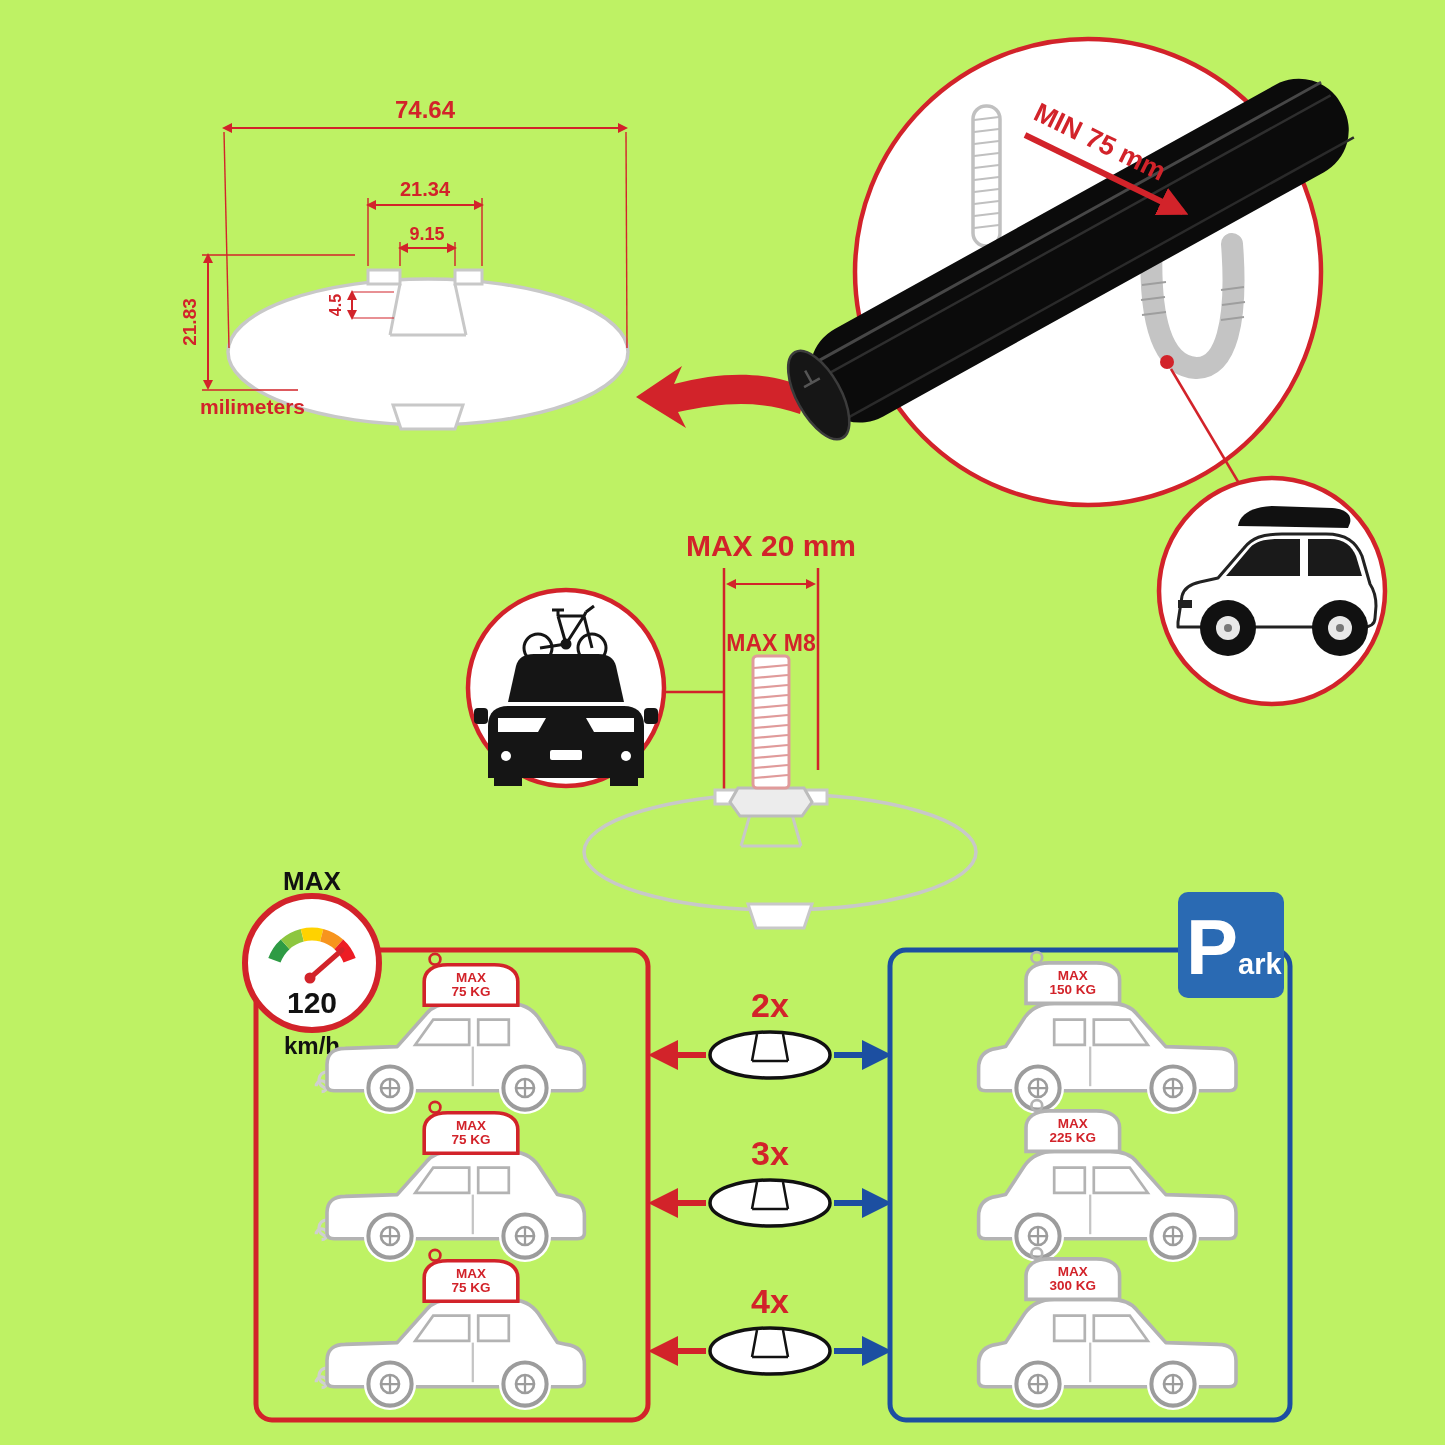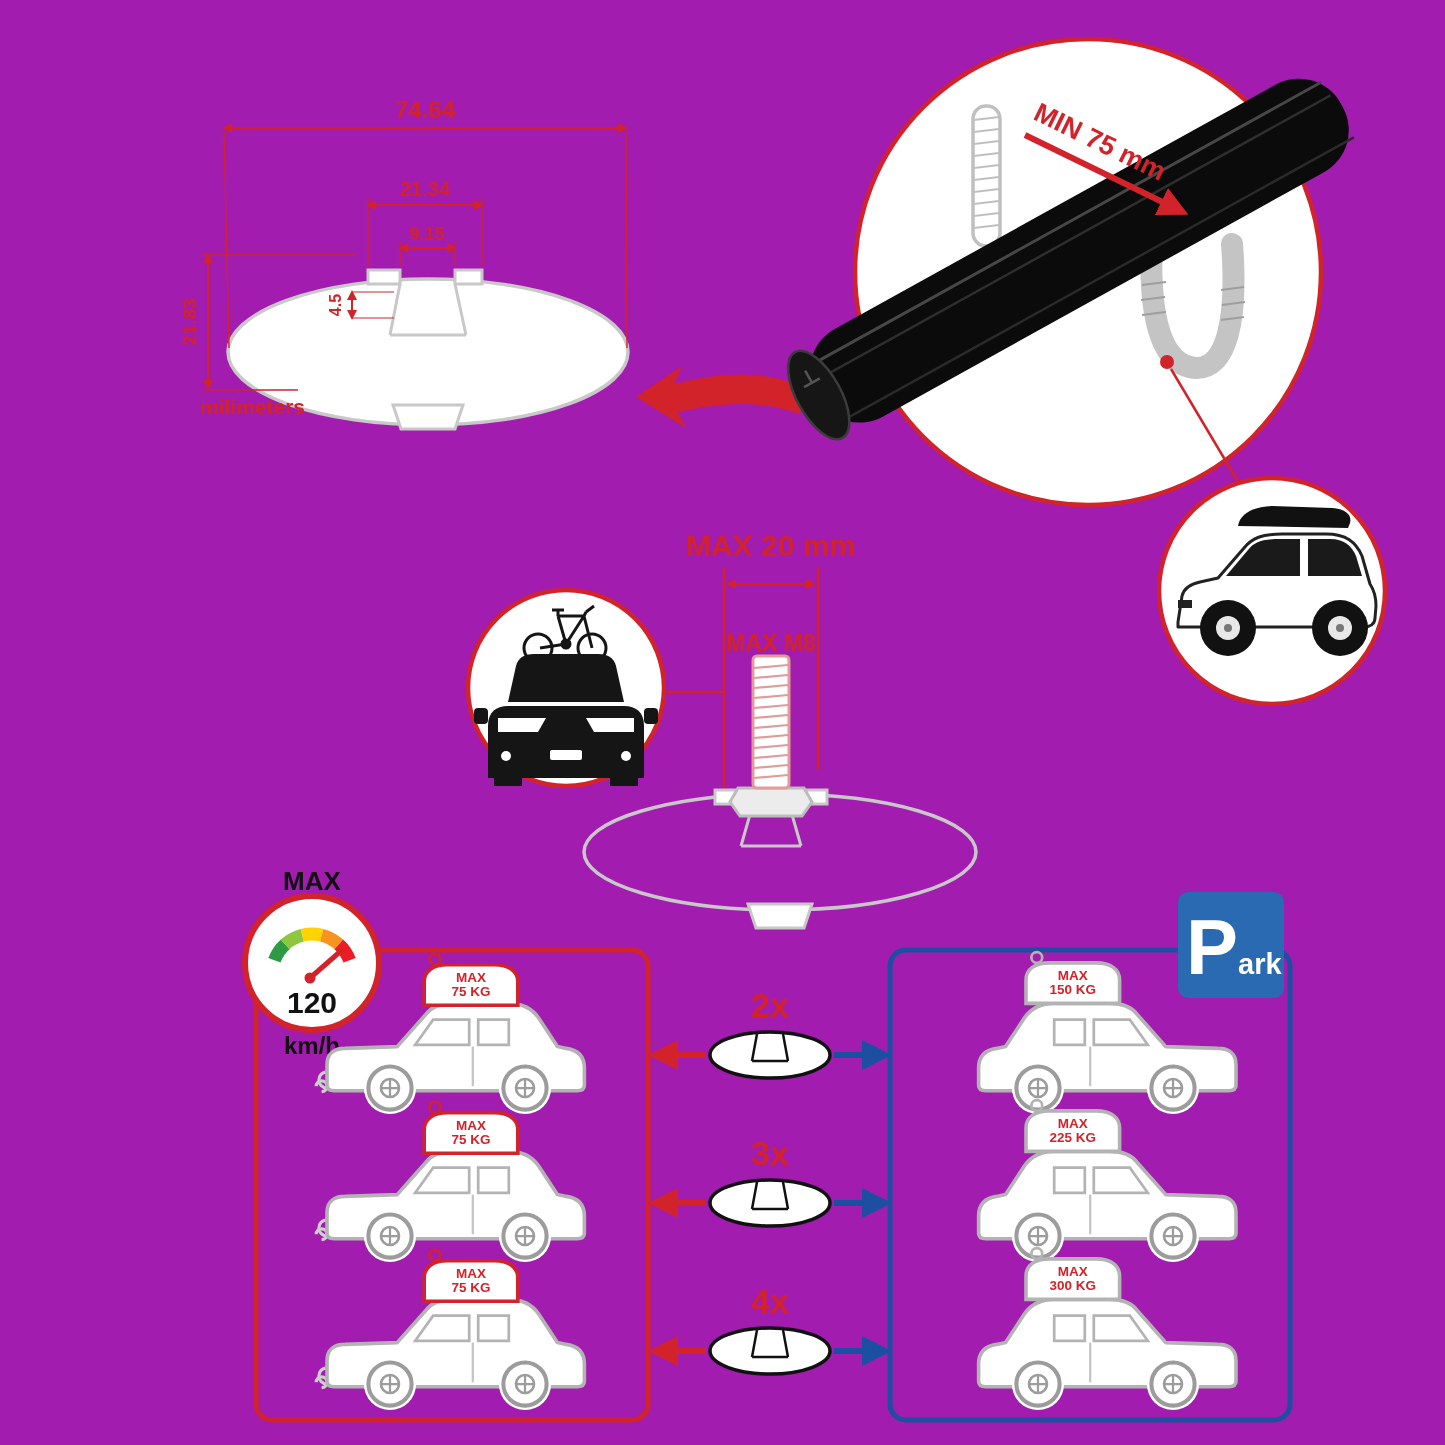--- a/index.html
+++ b/index.html
@@ -1,16 +1,16 @@
 <!DOCTYPE html>
 <html><head>
 <meta charset="utf-8">
 <style>
   html,body{margin:0;padding:0;background:#ffffff;}
-  #stage{position:relative;width:1445px;height:1445px;background:#a21caf;overflow:hidden;}
+  #stage{position:relative;width:1445px;height:1445px;background:#bef264;overflow:hidden;}
   svg text{font-family:"Liberation Sans","DejaVu Sans",sans-serif;font-weight:bold;}
 </style>
 </head>
 <body>
 
 <div id="stage">
 <svg width="1445" height="1445" viewBox="0 0 1445 1445" xmlns="http://www.w3.org/2000/svg">
   <defs>
     <marker id="mr" viewBox="0 0 10 10" refX="8" refY="5" markerWidth="5" markerHeight="5" orient="auto-start-reverse">
       <path d="M0,0 L10,5 L0,10 Z" fill="#d2232a"></path>

